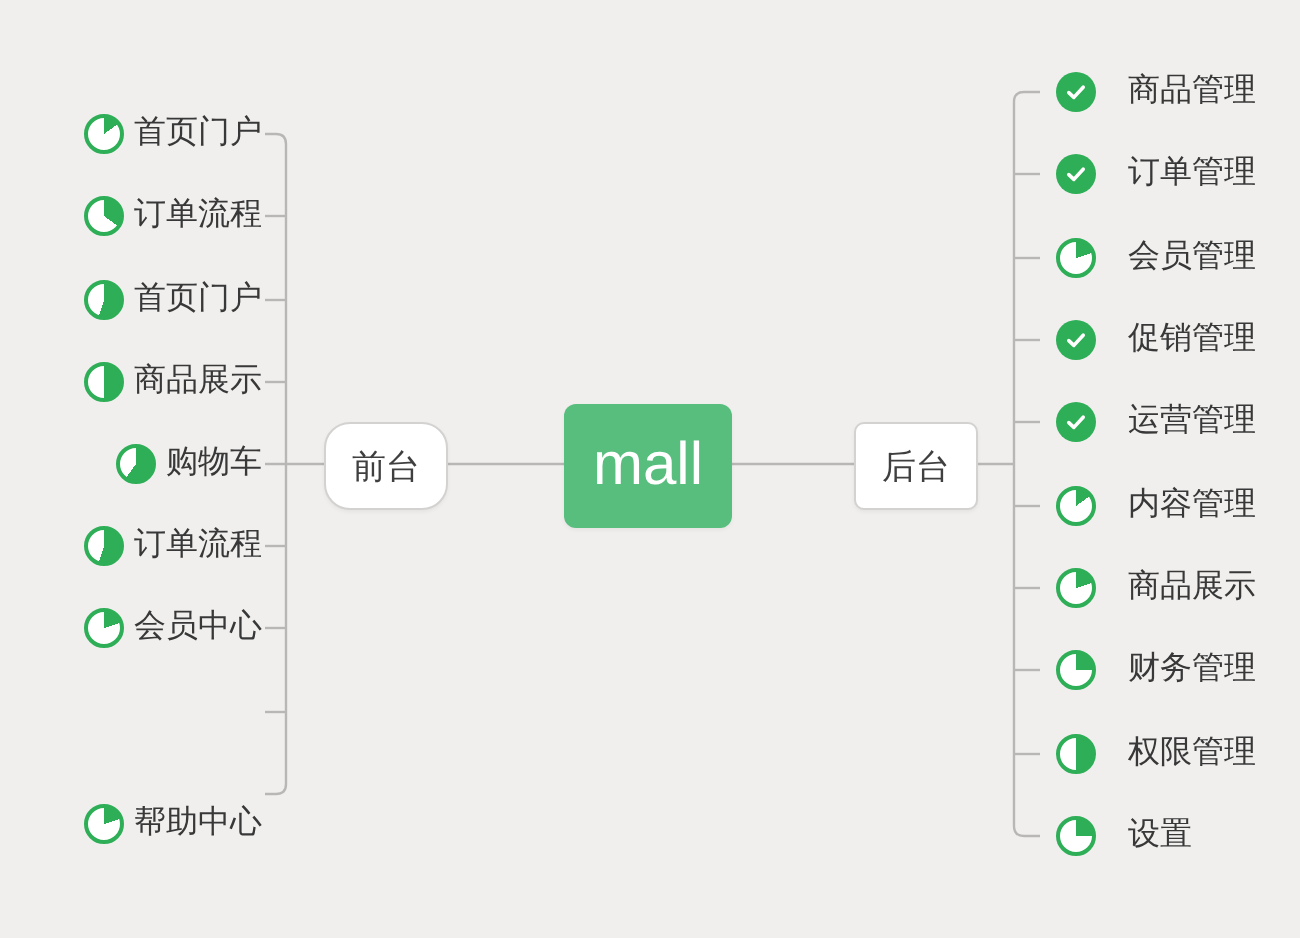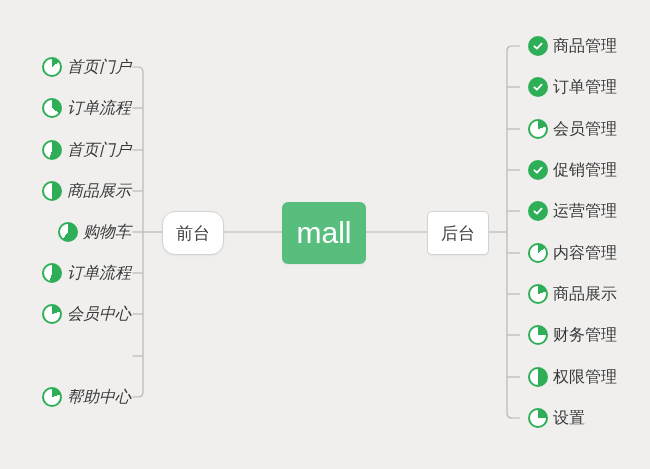--- a/index.html
+++ b/index.html
@@ -23,24 +23,24 @@
   .node.root{
     width:84px;height:62px;border:none;border-radius:6px;
     background:var(--root,#57be7e);color:#ffffff;font-size:30px;
   }
 
   .item{
     position:absolute;display:flex;align-items:center;height:22px;
     font-size:16px;color:#383838;white-space:nowrap;cursor:default;
   }
   .item .label{line-height:22px;}
-  .item.left{right:519px;font-style:italic;}
+  .item.left{right:519px;}
   .item.left .label{margin-left:5px;}
   .item.right{left:528px;}
-  .item.right .label{margin-left:5px;}
+  .item.right .label{margin-left:16px;}
 
   .pie{
     width:16px;height:16px;border-radius:50%;
     border:2px solid var(--green,#2eae56);
     background:#ffffff;
     flex:0 0 auto;
   }
   .check{
     width:20px;height:20px;border-radius:50%;
     background:var(--green,#2eae56);
@@ -111,21 +111,21 @@
     <span class="label">购物车</span>
   </div>
   <div class="item left" style="top:262px">
     <span class="pie" style="background: conic-gradient(rgb(46, 174, 86) 0deg, rgb(46, 174, 86) 55%, rgb(255, 255, 255) 55%, rgb(255, 255, 255) 100%);"></span>
     <span class="label">订单流程</span>
   </div>
   <div class="item left" style="top:303px">
     <span class="pie" style="background: conic-gradient(rgb(46, 174, 86) 0deg, rgb(46, 174, 86) 20%, rgb(255, 255, 255) 20%, rgb(255, 255, 255) 100%);"></span>
     <span class="label">会员中心</span>
   </div>
-  <div class="item left" style="top:386px">
+  <div class="item left" style="top:401px">
     <span class="pie" style="background: conic-gradient(rgb(46, 174, 86) 0deg, rgb(46, 174, 86) 20%, rgb(255, 255, 255) 20%, rgb(255, 255, 255) 100%);"></span>
     <span class="label">帮助中心</span>
   </div>
 
   <div class="item right" style="top:35px">
     <span class="check">
         <svg viewBox="0 0 20 20">
           <polyline points="4,10.5 8.2,14.5 16,6" fill="none" stroke="#fff" stroke-width="3" stroke-linecap="round" stroke-linejoin="round"></polyline>
         </svg>
       </span>

